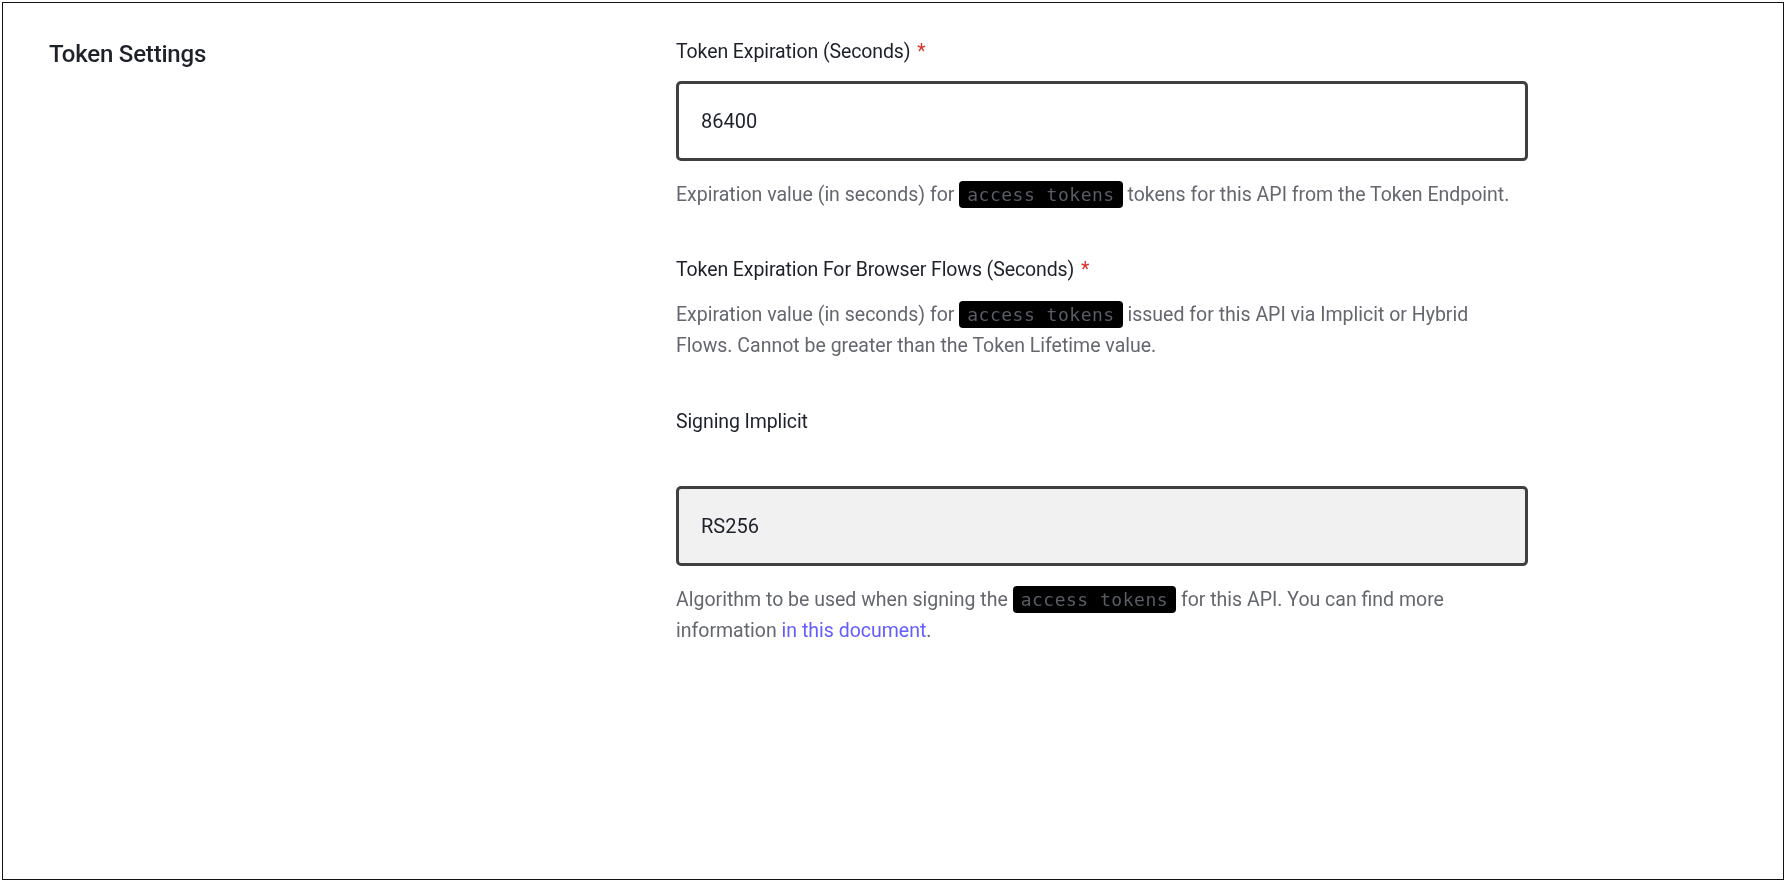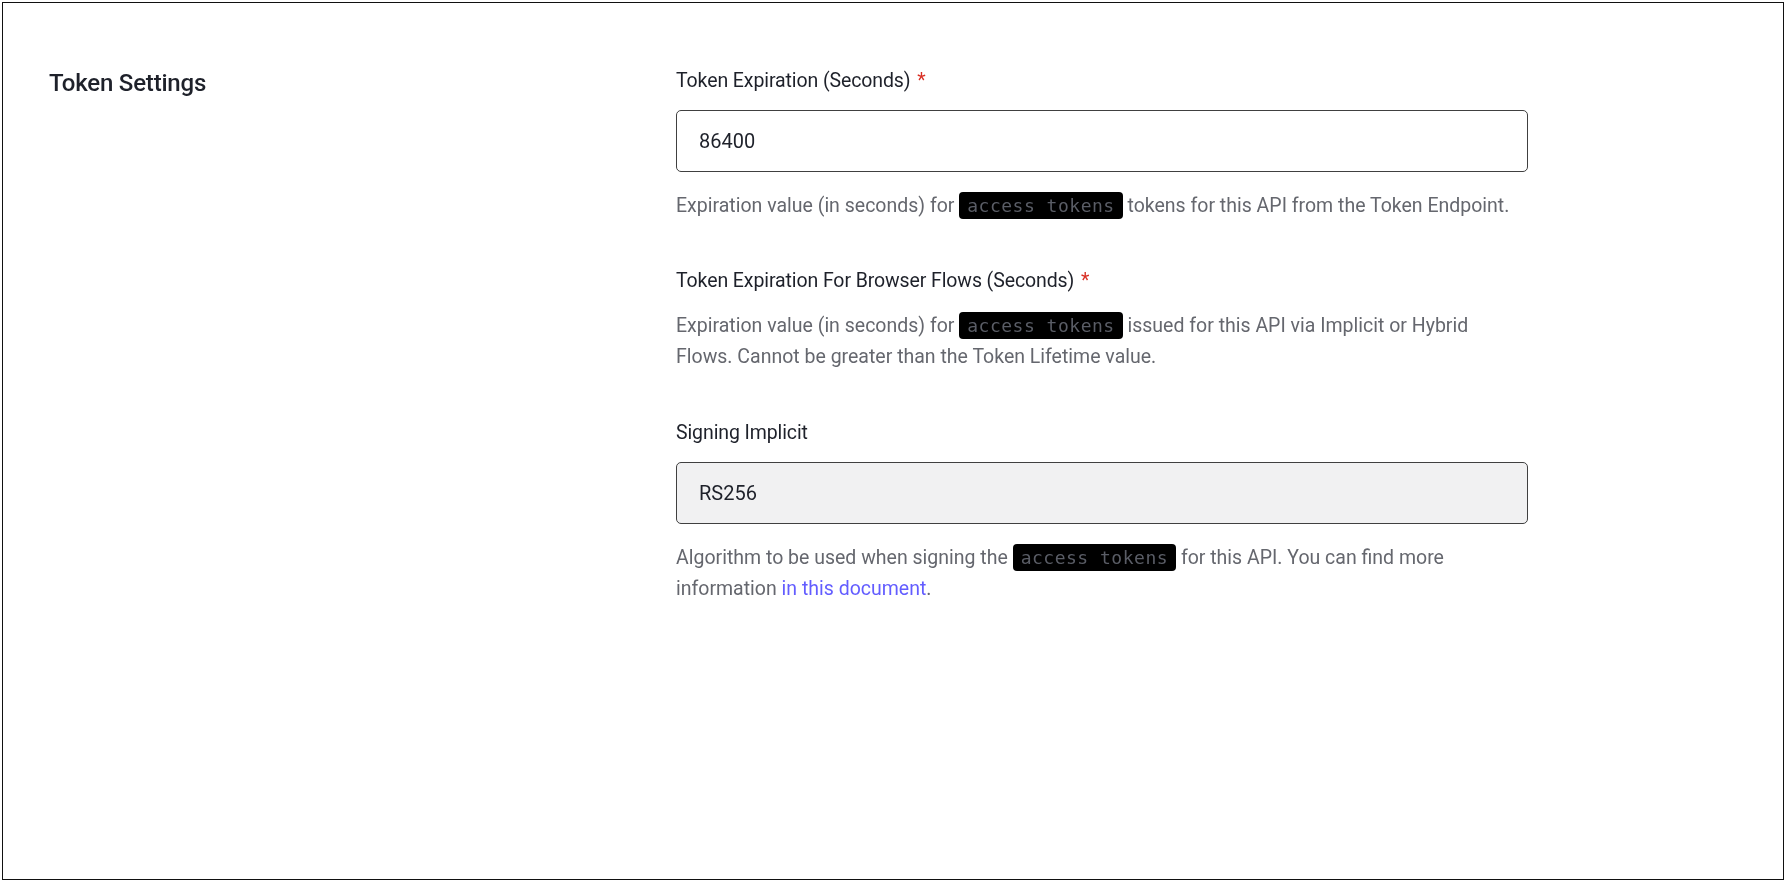--- a/index.html
+++ b/index.html
@@ -8,21 +8,21 @@
       box-sizing: border-box;
     }
     body {
       font-family: -apple-system, BlinkMacSystemFont, "Segoe UI", Roboto, Helvetica, Arial, sans-serif;
       background: #ffffff;
       color: #1e212a;
     }
     .panel {
       border: 1px solid #111;
       margin: 2px;
-      padding: 66px 46px 60px 46px;
+      padding: 37px 46px 60px 46px;
       min-height: 878px;
       display: flex;
     }
     .section-title-col {
       flex: 0 0 627px;
     }
     .section-title {
       font-size: 24px;
       font-weight: 500;
       color: #1e212a;
@@ -45,33 +45,34 @@
       display: block;
       margin-bottom: 18px;
       letter-spacing: -0.1px;
     }
     .required-mark {
       color: #d93025;
       margin-left: 2px;
     }
     .text-input {
       width: 100%;
-      height: 62px;
-      border: 1px solid #404040;
+      height: 80px;
+      border: 3px solid #404040;
       border-radius: 5px;
       padding: 0 22px;
       font-size: 20px;
       color: #1e212a;
       background: #ffffff;
       font-family: inherit;
       outline: none;
     }
     .text-input.readonly {
       background: #f1f1f2;
       color: #1e212a;
+      margin-top: 35px;
     }
     .help-text {
       font-size: 19.5px;
       line-height: 1.6;
       color: #65676e;
       margin-top: 18px;
     }
     .code-badge {
       font-family: ui-monospace, SFMono-Regular, "SF Mono", Menlo, Consolas, monospace;
       font-size: 18px;

